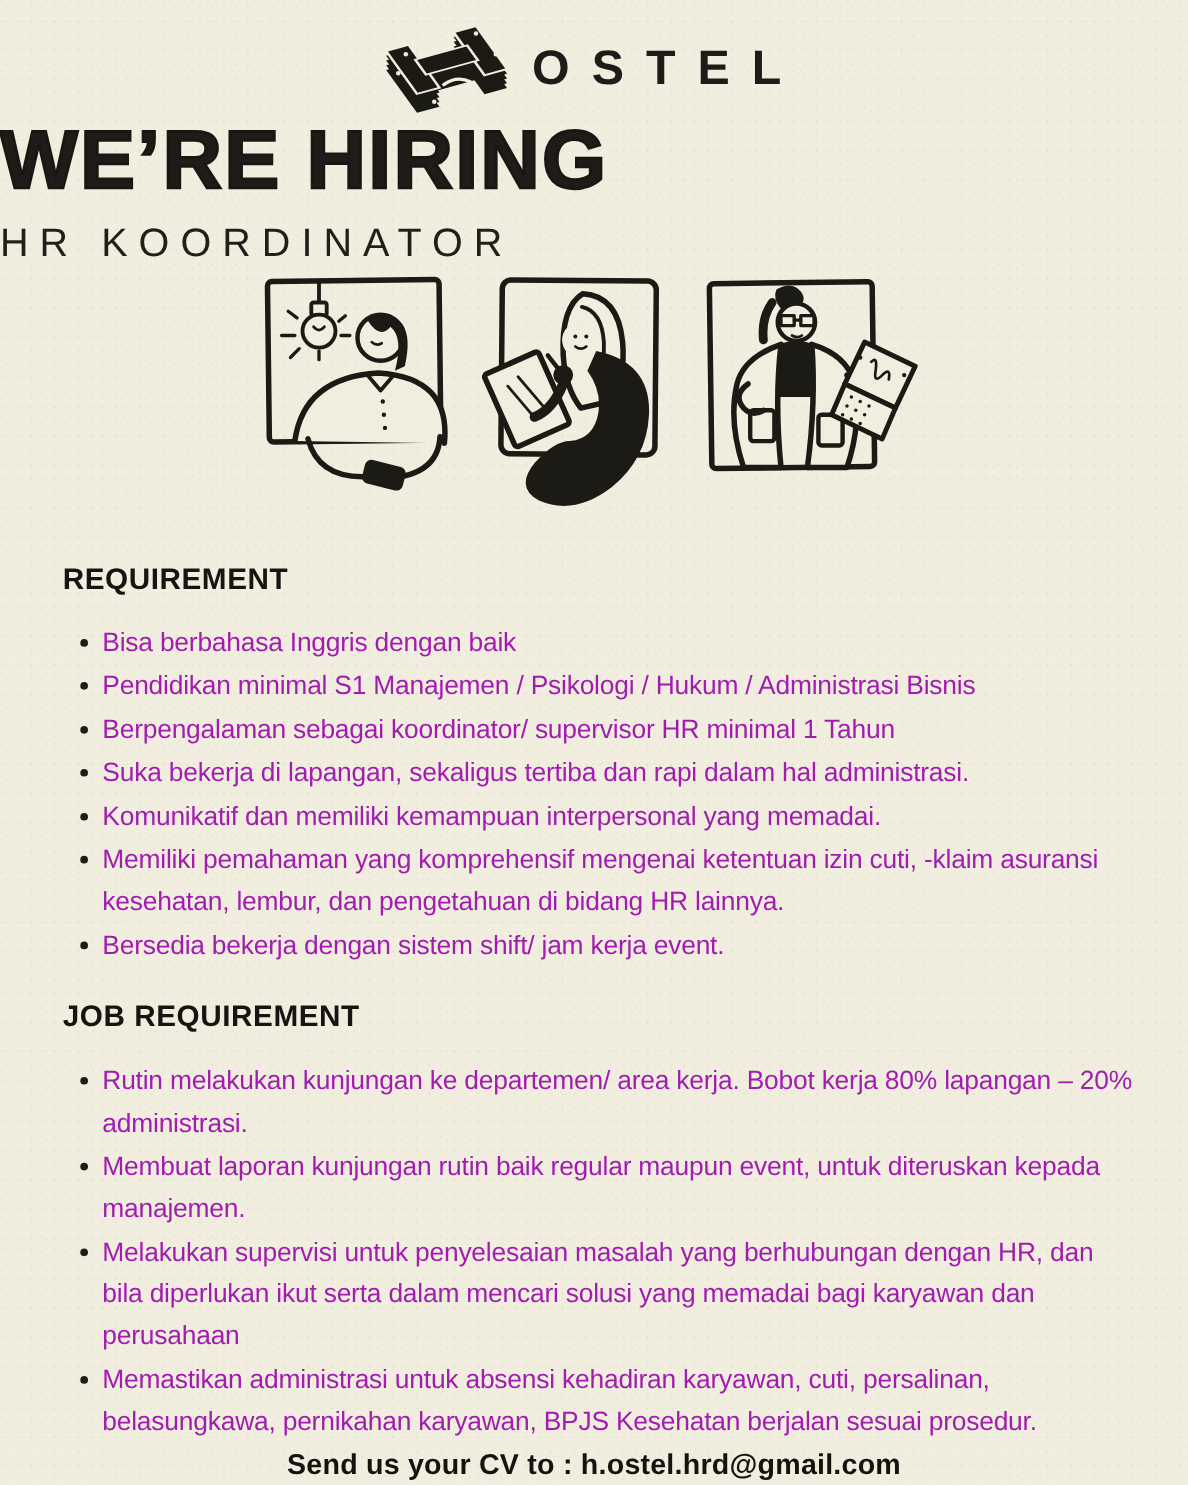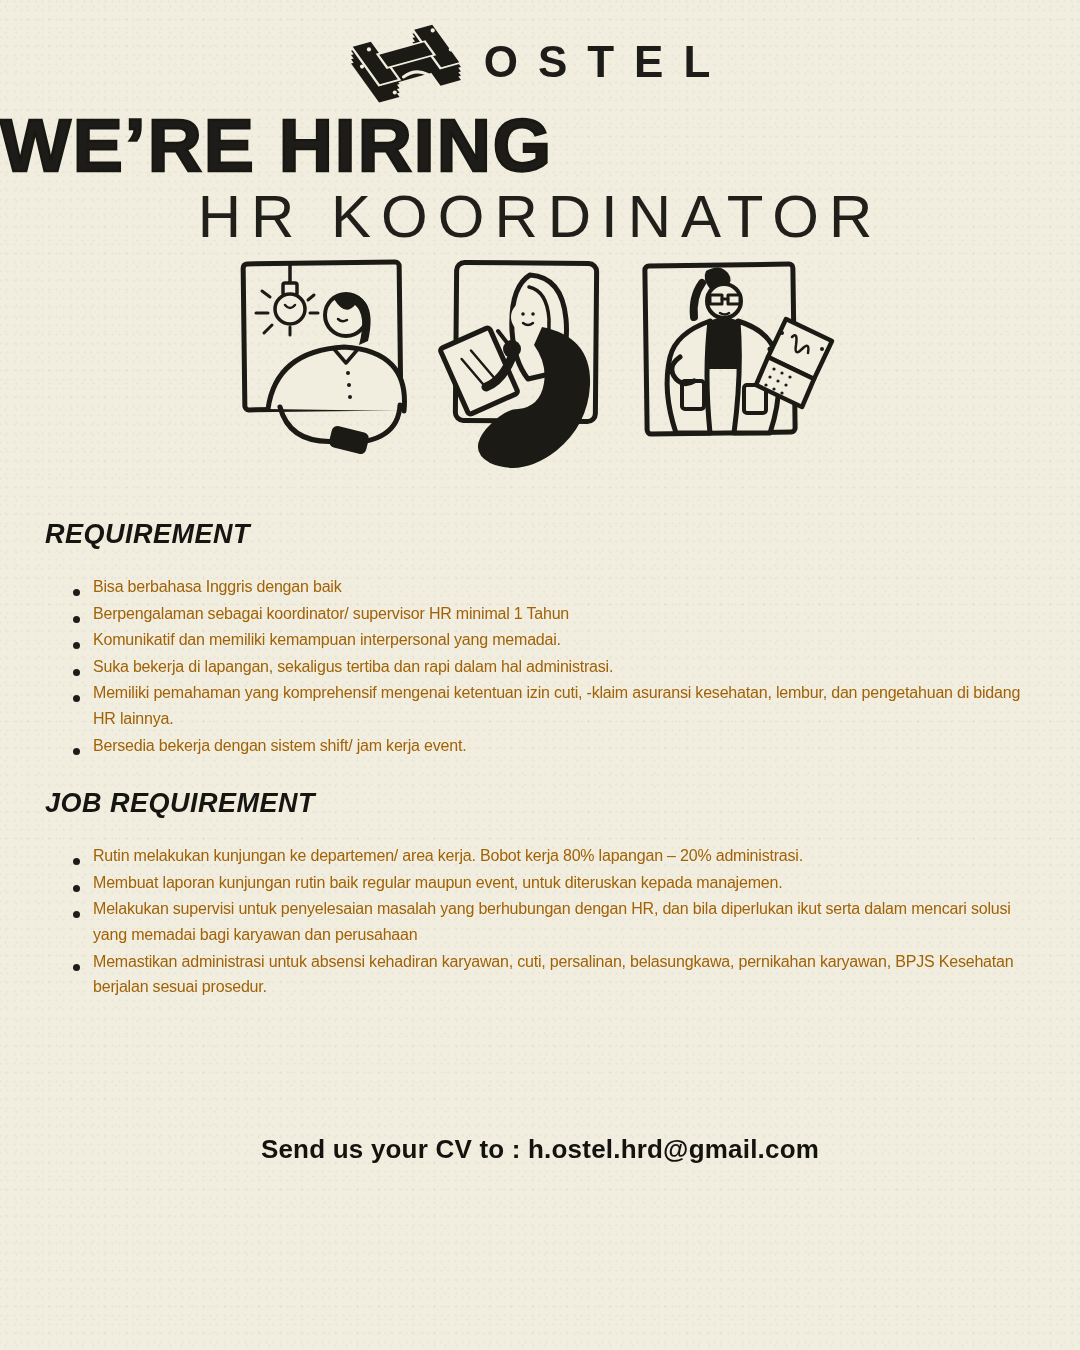--- a/index.html
+++ b/index.html
@@ -22,42 +22,42 @@
   .logo-text{font-size:44px;font-weight:bold;letter-spacing:20px;margin-left:4px;transform:translateY(4px);}
 
   
   .title{
     text-align:left;margin-top:4px;
     font-size:75px;font-weight:bold;letter-spacing:2px;
     -webkit-text-stroke:2.4px #181712;
     line-height:1.0;
   }
   .subtitle{
-    text-align:center;margin-top:4px;
-    font-size:60px;font-weight:400;letter-spacing:10px;
+    margin-top:20px;
+    font-size:36px;font-weight:400;letter-spacing:10px;
     color:#211f1a;line-height:1.0;
   }
 
   
   .illos{margin-top:10px;display:flex;justify-content:center;align-items:flex-start;gap:26px;height:232px;}
   .illos svg{display:block;}
   .ink{stroke:#1b1a15;fill:none;stroke-linecap:round;stroke-linejoin:round;}
   .inkfill{fill:#1b1a15;stroke:none;}
   .paperfill{fill:#f1eee0;}
 
   
   .content{padding:0 45px;}
   .section-heading{
     font-size:27px;font-weight:bold;letter-spacing:0.5px;
-    margin:30px 0 0 0;color:#161511;font-style:italic;
+    margin:30px 0 0 12px;color:#161511;
   }
   ul.bullets{list-style:none;margin:24px 0 0 26px;padding:0;max-width:960px;}
   ul.bullets li{
     position:relative;padding-left:22px;
-    font-size:16px;line-height:1.6;color:#a16207;
+    font-size:24px;line-height:1.6;color:#a21caf;
     margin-bottom:1px;letter-spacing:-0.2px;
   }
   ul.bullets li::before{
     content:"";position:absolute;left:2px;top:15px;
     width:7px;height:7px;border-radius:50%;background:#1d1c18;
   }
 
   
   .footer{margin-top:auto;padding-bottom:28px;text-align:center;font-weight:bold;}
   .footer div{font-size:26px;line-height:1.35;letter-spacing:0.2px;color:#14130f;}
@@ -200,23 +200,24 @@
         </g>
       </g>
     </svg>
   </div>
 
   <div class="content">
 
     <div class="section-heading">REQUIREMENT</div>
     <ul class="bullets">
       <li>Bisa berbahasa Inggris dengan baik</li>
+      <li>Pendidikan minimal S1 Manajemen / Psikologi / Hukum / Administrasi Bisnis</li>
       <li>Berpengalaman sebagai koordinator/ supervisor HR minimal 1 Tahun</li>
+      <li>Suka bekerja di lapangan, sekaligus tertiba dan rapi dalam hal administrasi.</li>
       <li>Komunikatif dan memiliki kemampuan interpersonal yang memadai.</li>
-      <li>Suka bekerja di lapangan, sekaligus tertiba dan rapi dalam hal administrasi.</li>
       <li>Memiliki pemahaman yang komprehensif mengenai ketentuan izin cuti, -klaim asuransi kesehatan, lembur, dan pengetahuan di bidang HR lainnya.</li>
       <li>Bersedia bekerja dengan sistem shift/ jam kerja event.</li>
     </ul>
 
     <div class="section-heading">JOB REQUIREMENT</div>
     <ul class="bullets">
       <li>Rutin melakukan kunjungan ke departemen/ area kerja. Bobot kerja 80% lapangan – 20% administrasi.</li>
       <li>Membuat laporan kunjungan rutin baik regular maupun event, untuk diteruskan kepada manajemen.</li>
       <li>Melakukan supervisi untuk penyelesaian masalah yang berhubungan dengan HR, dan bila diperlukan ikut serta dalam mencari solusi yang memadai bagi karyawan dan perusahaan</li>
       <li>Memastikan administrasi untuk absensi kehadiran karyawan, cuti, persalinan, belasungkawa, pernikahan karyawan, BPJS Kesehatan berjalan sesuai prosedur.</li>

